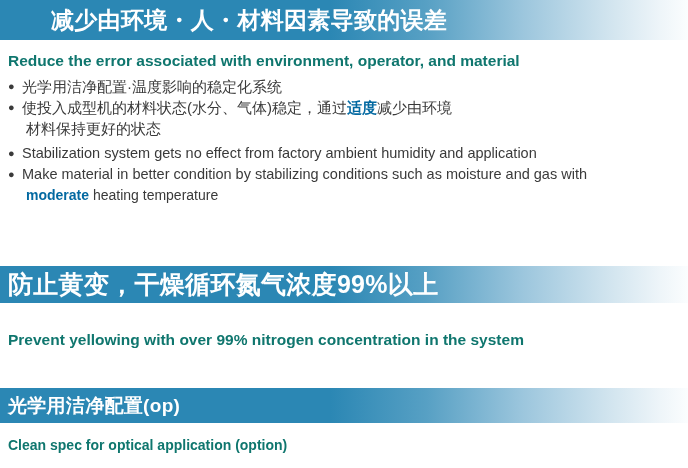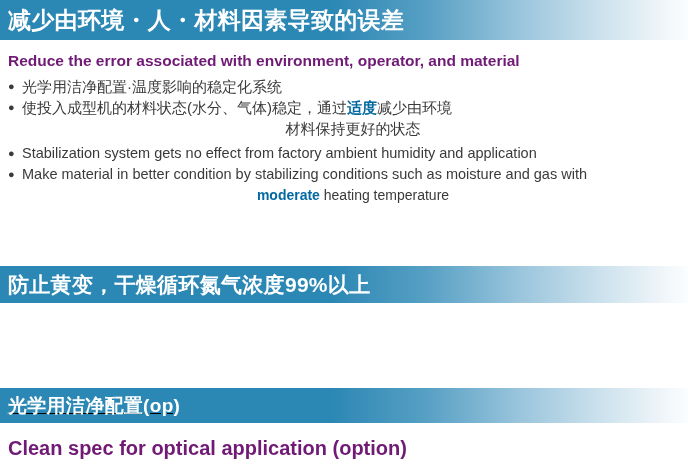--- a/index.html
+++ b/index.html
@@ -41,37 +41,37 @@
   .banner-title {
     color: #ffffff;
     font-weight: bold;
     letter-spacing: 0.3px;
     white-space: nowrap;
     padding-left: 8px;
   }
 
   #banner-1 { top: 0px;   height: 40px; }
   #banner-2 { top: 266px; height: 37px; }
-  #banner-3 { top: 388px; height: 35px; text-decoration: underline; }
+  #banner-3 { top: 388px; height: 35px; }
 
-  #banner-1 .banner-title { font-size: 23px; }
-  #banner-2 .banner-title { font-size: 21px; }
+  #banner-1 .banner-title { font-size: 23px; margin-left: 43px; }
+  #banner-2 .banner-title { font-size: 25px; }
   #banner-3 .banner-title { font-size: 19px; }
 
   
   .subhead {
     position: absolute;
     left: 8px;
-    color: #701a75;
+    color: #0f766e;
     font-weight: bold;
     white-space: nowrap;
   }
   #subhead-1 { top: 52px;  font-size: 15.5px; }
   #subhead-2 { top: 331px; font-size: 15.5px; }
-  #subhead-3 { top: 437px; font-size: 20px;   }
+  #subhead-3 { top: 437px; font-size: 14px;   }
 
   
   .bullets {
     position: absolute;
     left: 8px;
     top: 76px;
     width: 672px;
   }
   .bullet-row {
     display: flex;
@@ -87,21 +87,20 @@
     color: #3a3a3a;
     font-size: 11px;
     line-height: 21px;
   }
   .bullet-text { flex: 1 1 auto; }
   .cont-line {
     color: #3a3a3a;
     font-size: 15px;
     line-height: 21px;
     padding-left: 18px;
-    text-align: center;
   }
   .cont-line.en { font-size: 14px; }
   .hl { font-weight: bold; color: #0369a1; }
 
   .spacer-sm { height: 4px; }
 </style>
 </head>
 <body>
 
 <div class="page">
@@ -131,20 +130,21 @@
         <span class="bullet-dot">●</span>
         <span class="bullet-text"><span>Make material in better condition by stabilizing conditions such as moisture and gas with</span></span>
       </div>
       <div class="cont-line en"><span class="hl">moderate</span><span> heating temperature</span></div>
     </div>
 
   <div class="banner" id="banner-2">
     <div class="banner-title">防止黄变，干燥循环氮气浓度99%以上</div>
   </div>
 
+  <div class="subhead" id="subhead-2">Prevent yellowing with over 99% nitrogen concentration in the system</div>
 
   <div class="banner" id="banner-3">
     <div class="banner-title">光学用洁净配置(op)</div>
   </div>
 
   <div class="subhead" id="subhead-3">Clean spec for optical application (option)</div>
 
 </div>
 
 </body></html>

